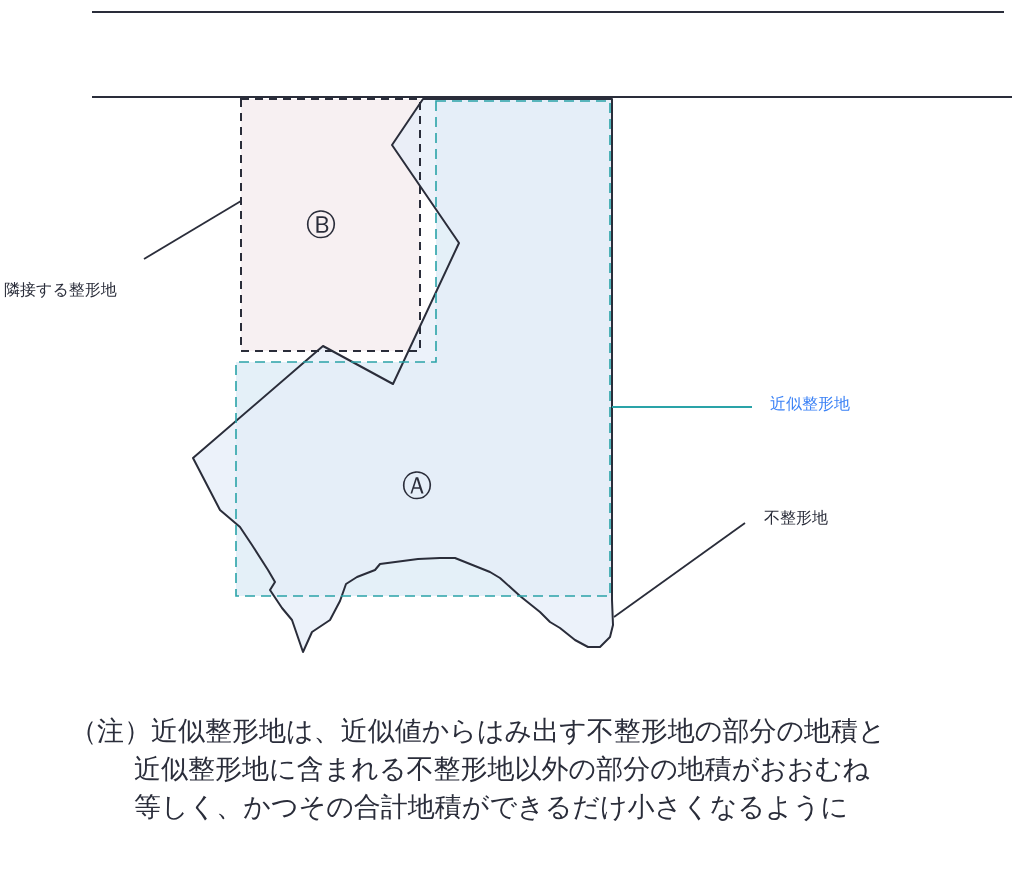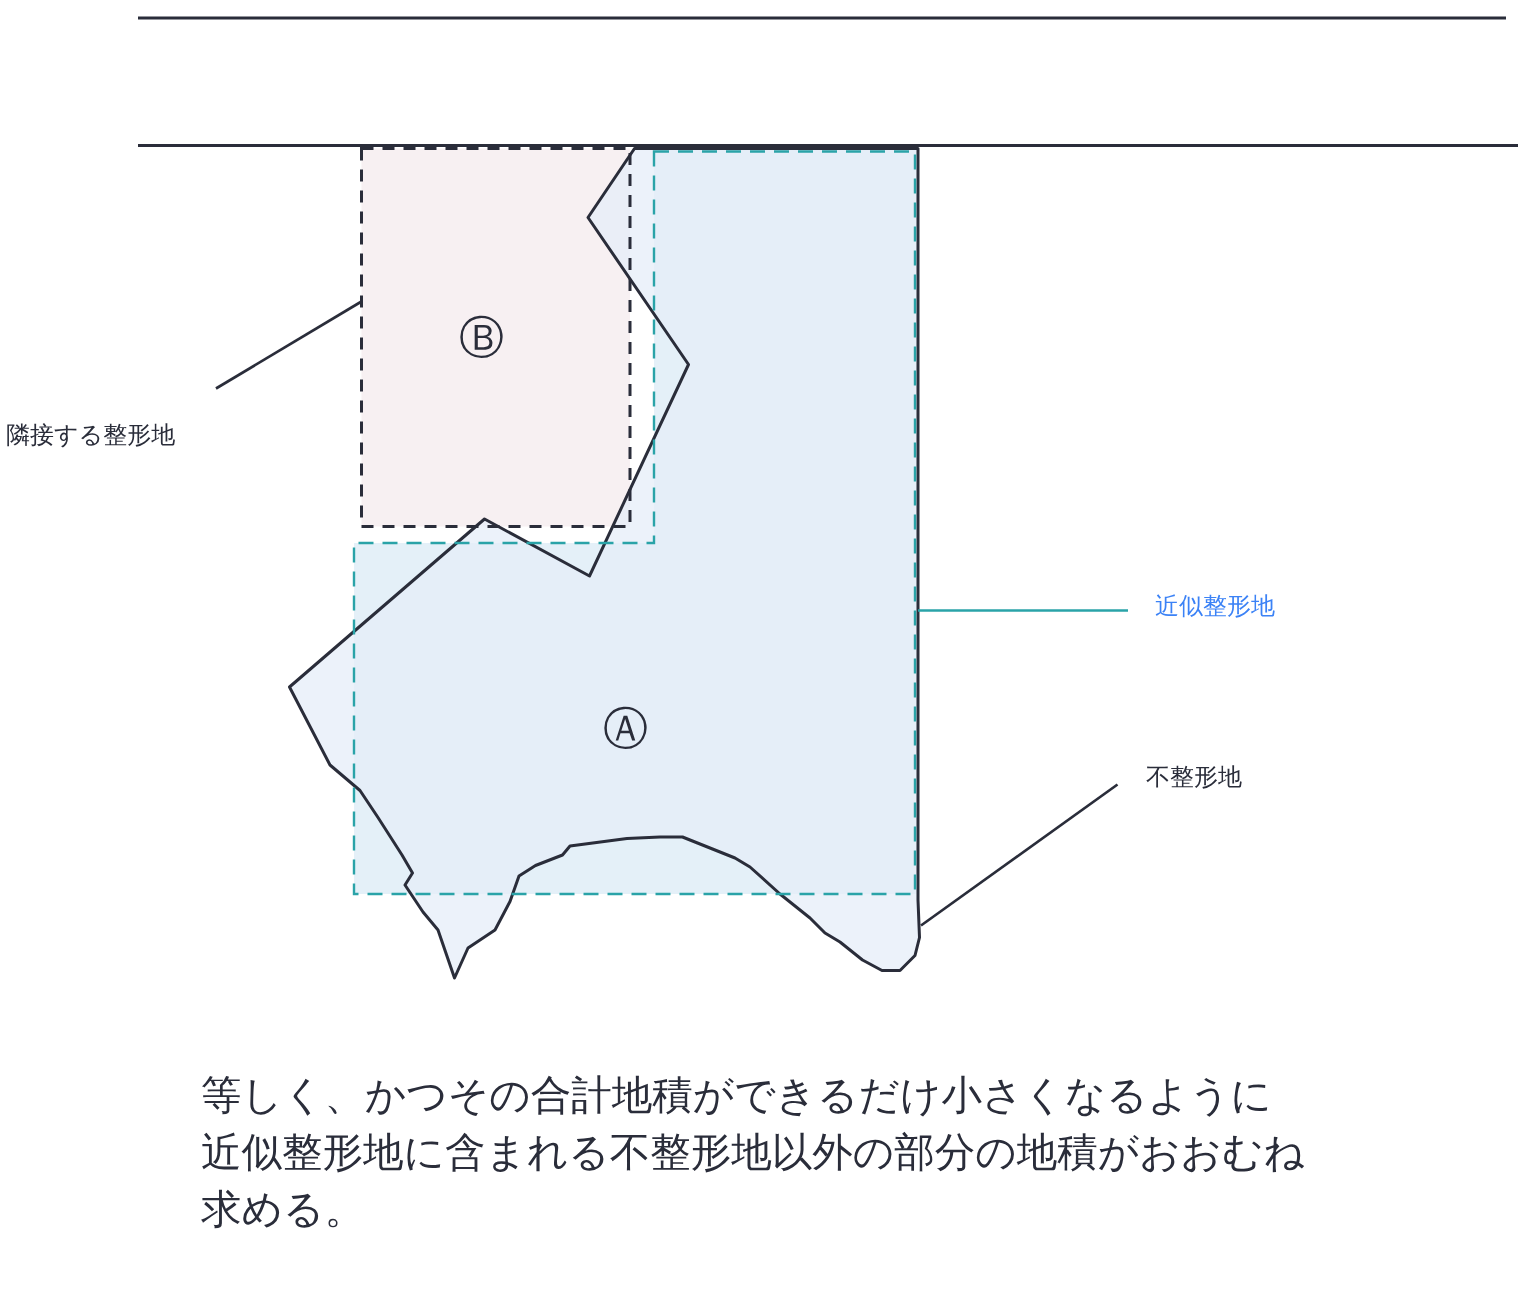--- a/index.html
+++ b/index.html
@@ -37,16 +37,16 @@
 </svg>
 
 <div class="circ" style="left:306px; top:205px;">Ⓑ</div>
 <div class="circ" style="left:402px; top:466px;">Ⓐ</div>
 
 <div class="lbl" style="left:4px; top:280px;">隣接する整形地</div>
 <div class="lbl teal" style="left:770px; top:394px;">近似整形地</div>
 <div class="lbl" style="left:764px; top:508px;">不整形地</div>
 
 <div class="note">
+  <div class="line">（注）近似整形地は、近似値からはみ出す不整形地の部分の地積と</div>
+  <div class="line indent">近似整形地に含まれる不整形地以外の部分の地積がおおむね</div>
   <div class="line indent">等しく、かつその合計地積ができるだけ小さくなるように</div>
-  <div class="line indent">近似整形地に含まれる不整形地以外の部分の地積がおおむね</div>
-  <div class="line indent">求める。</div>
 </div>
 
 </body></html>

